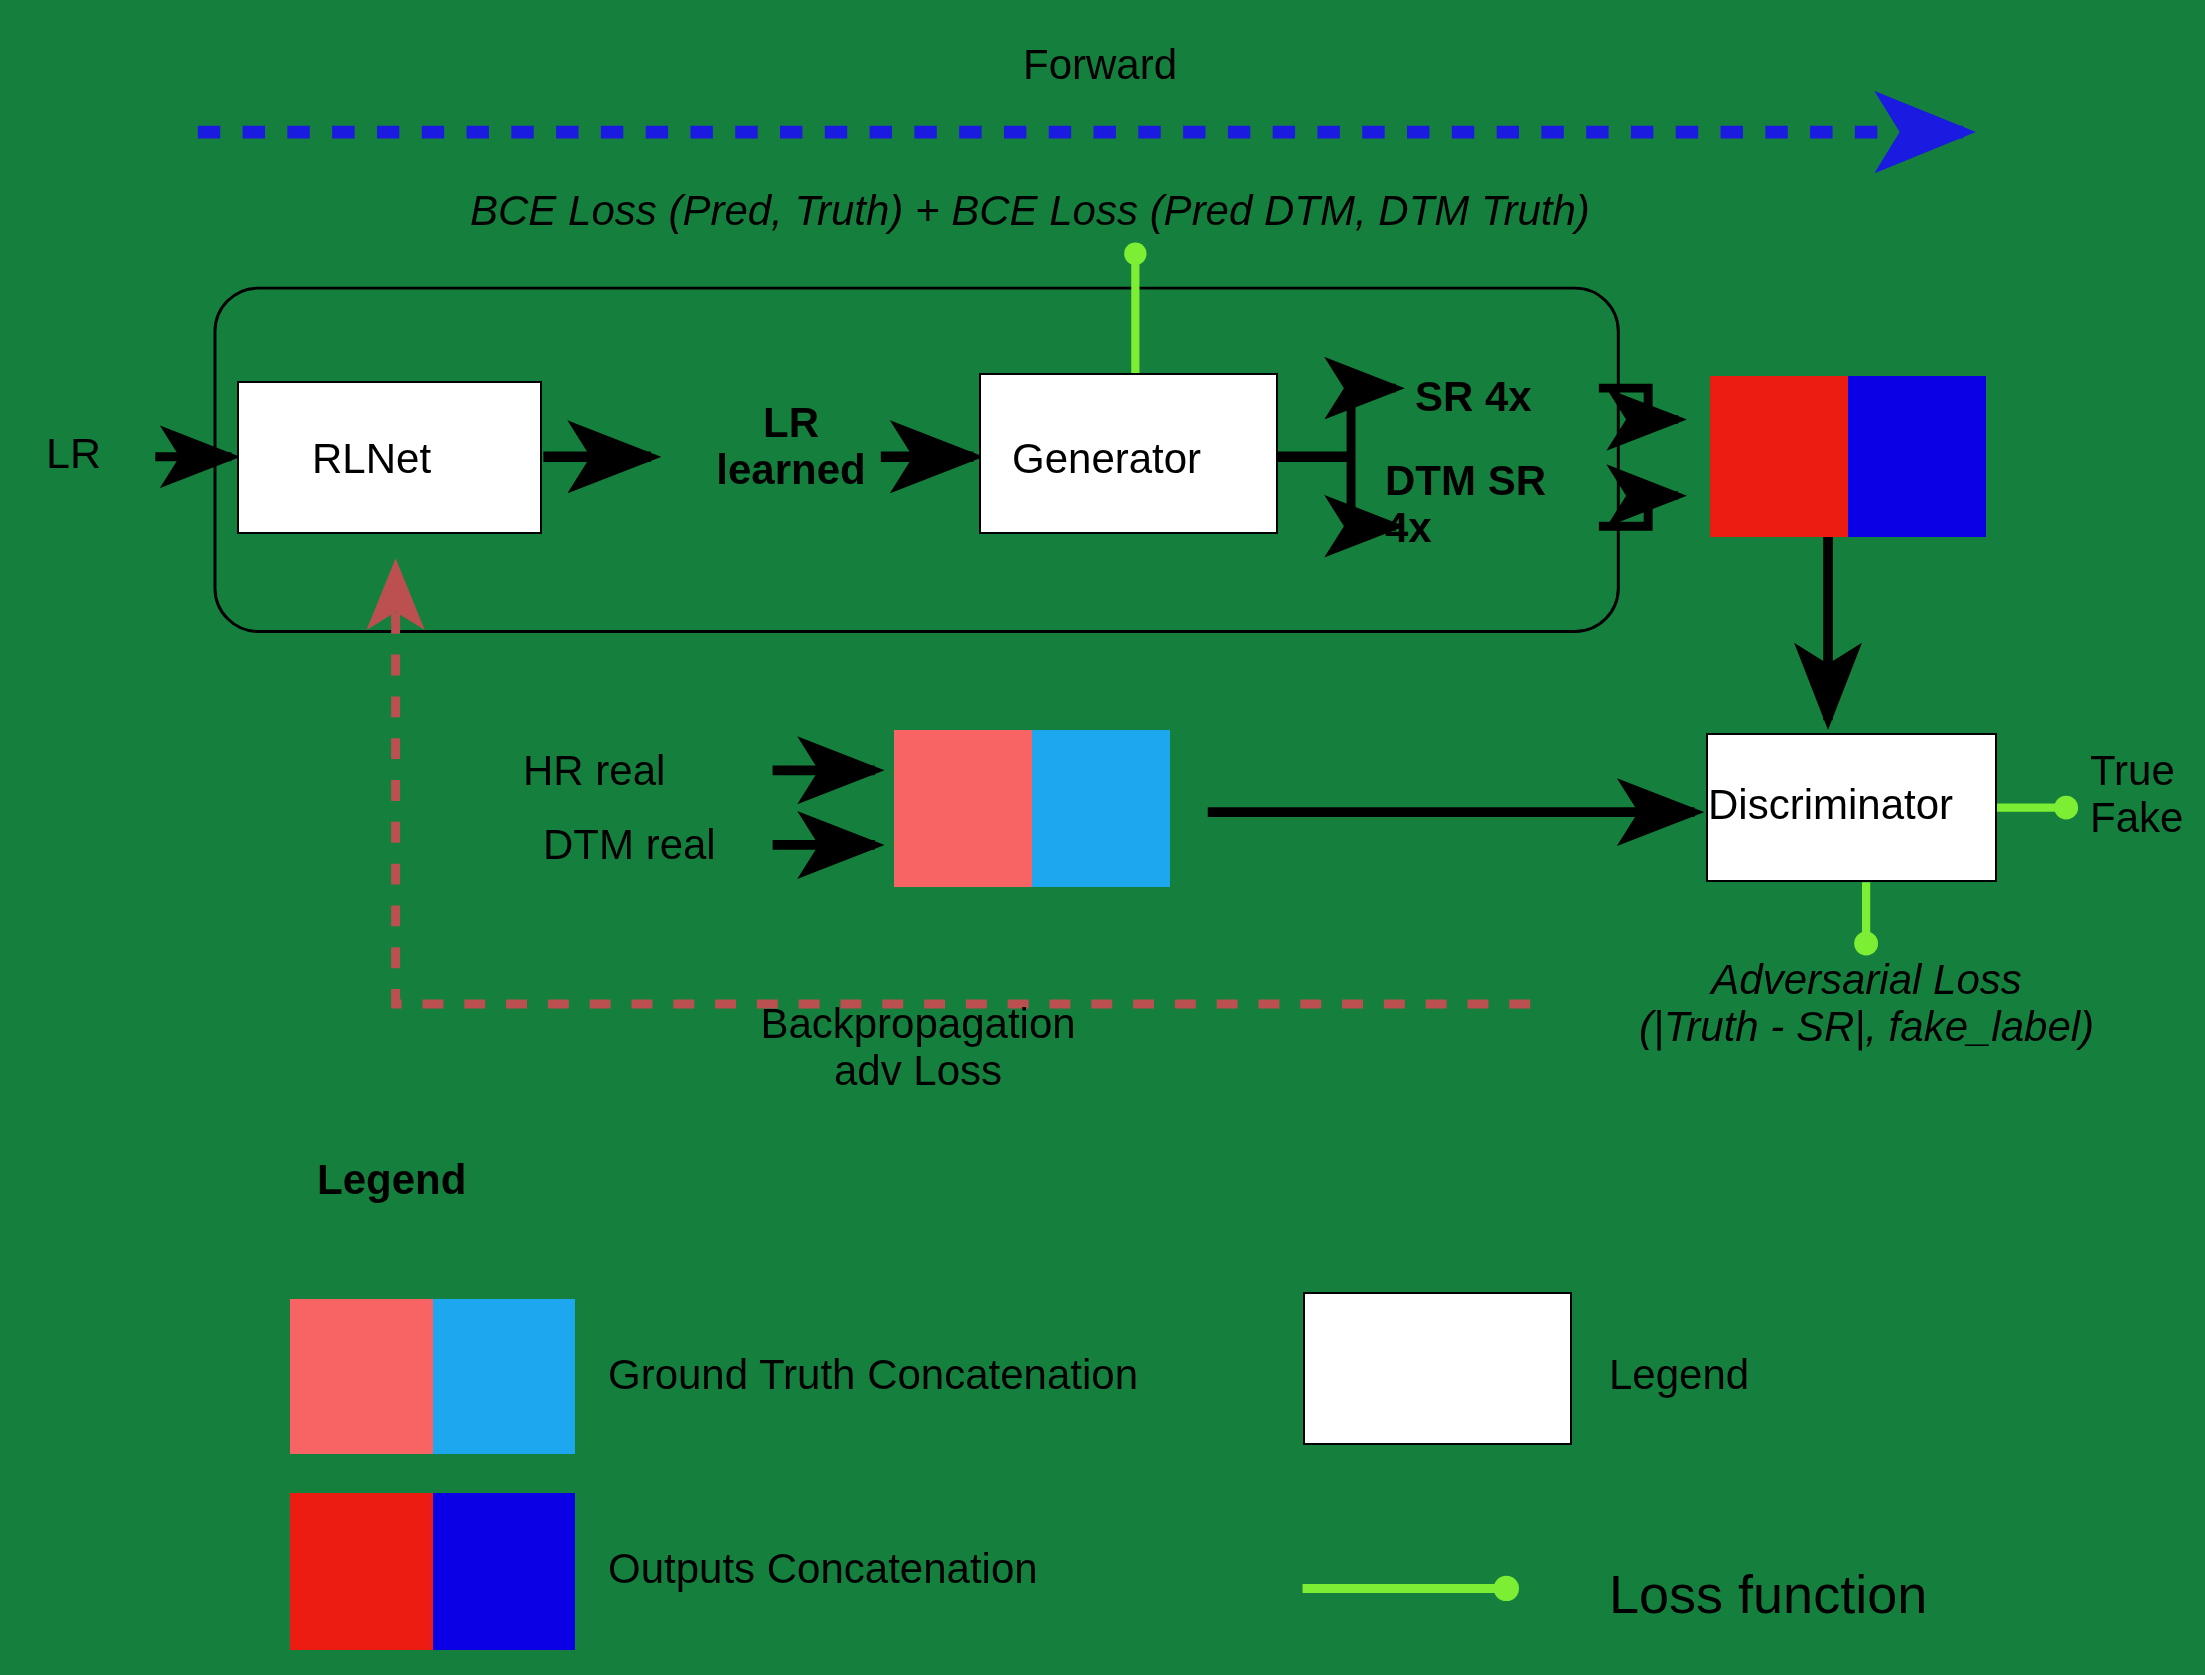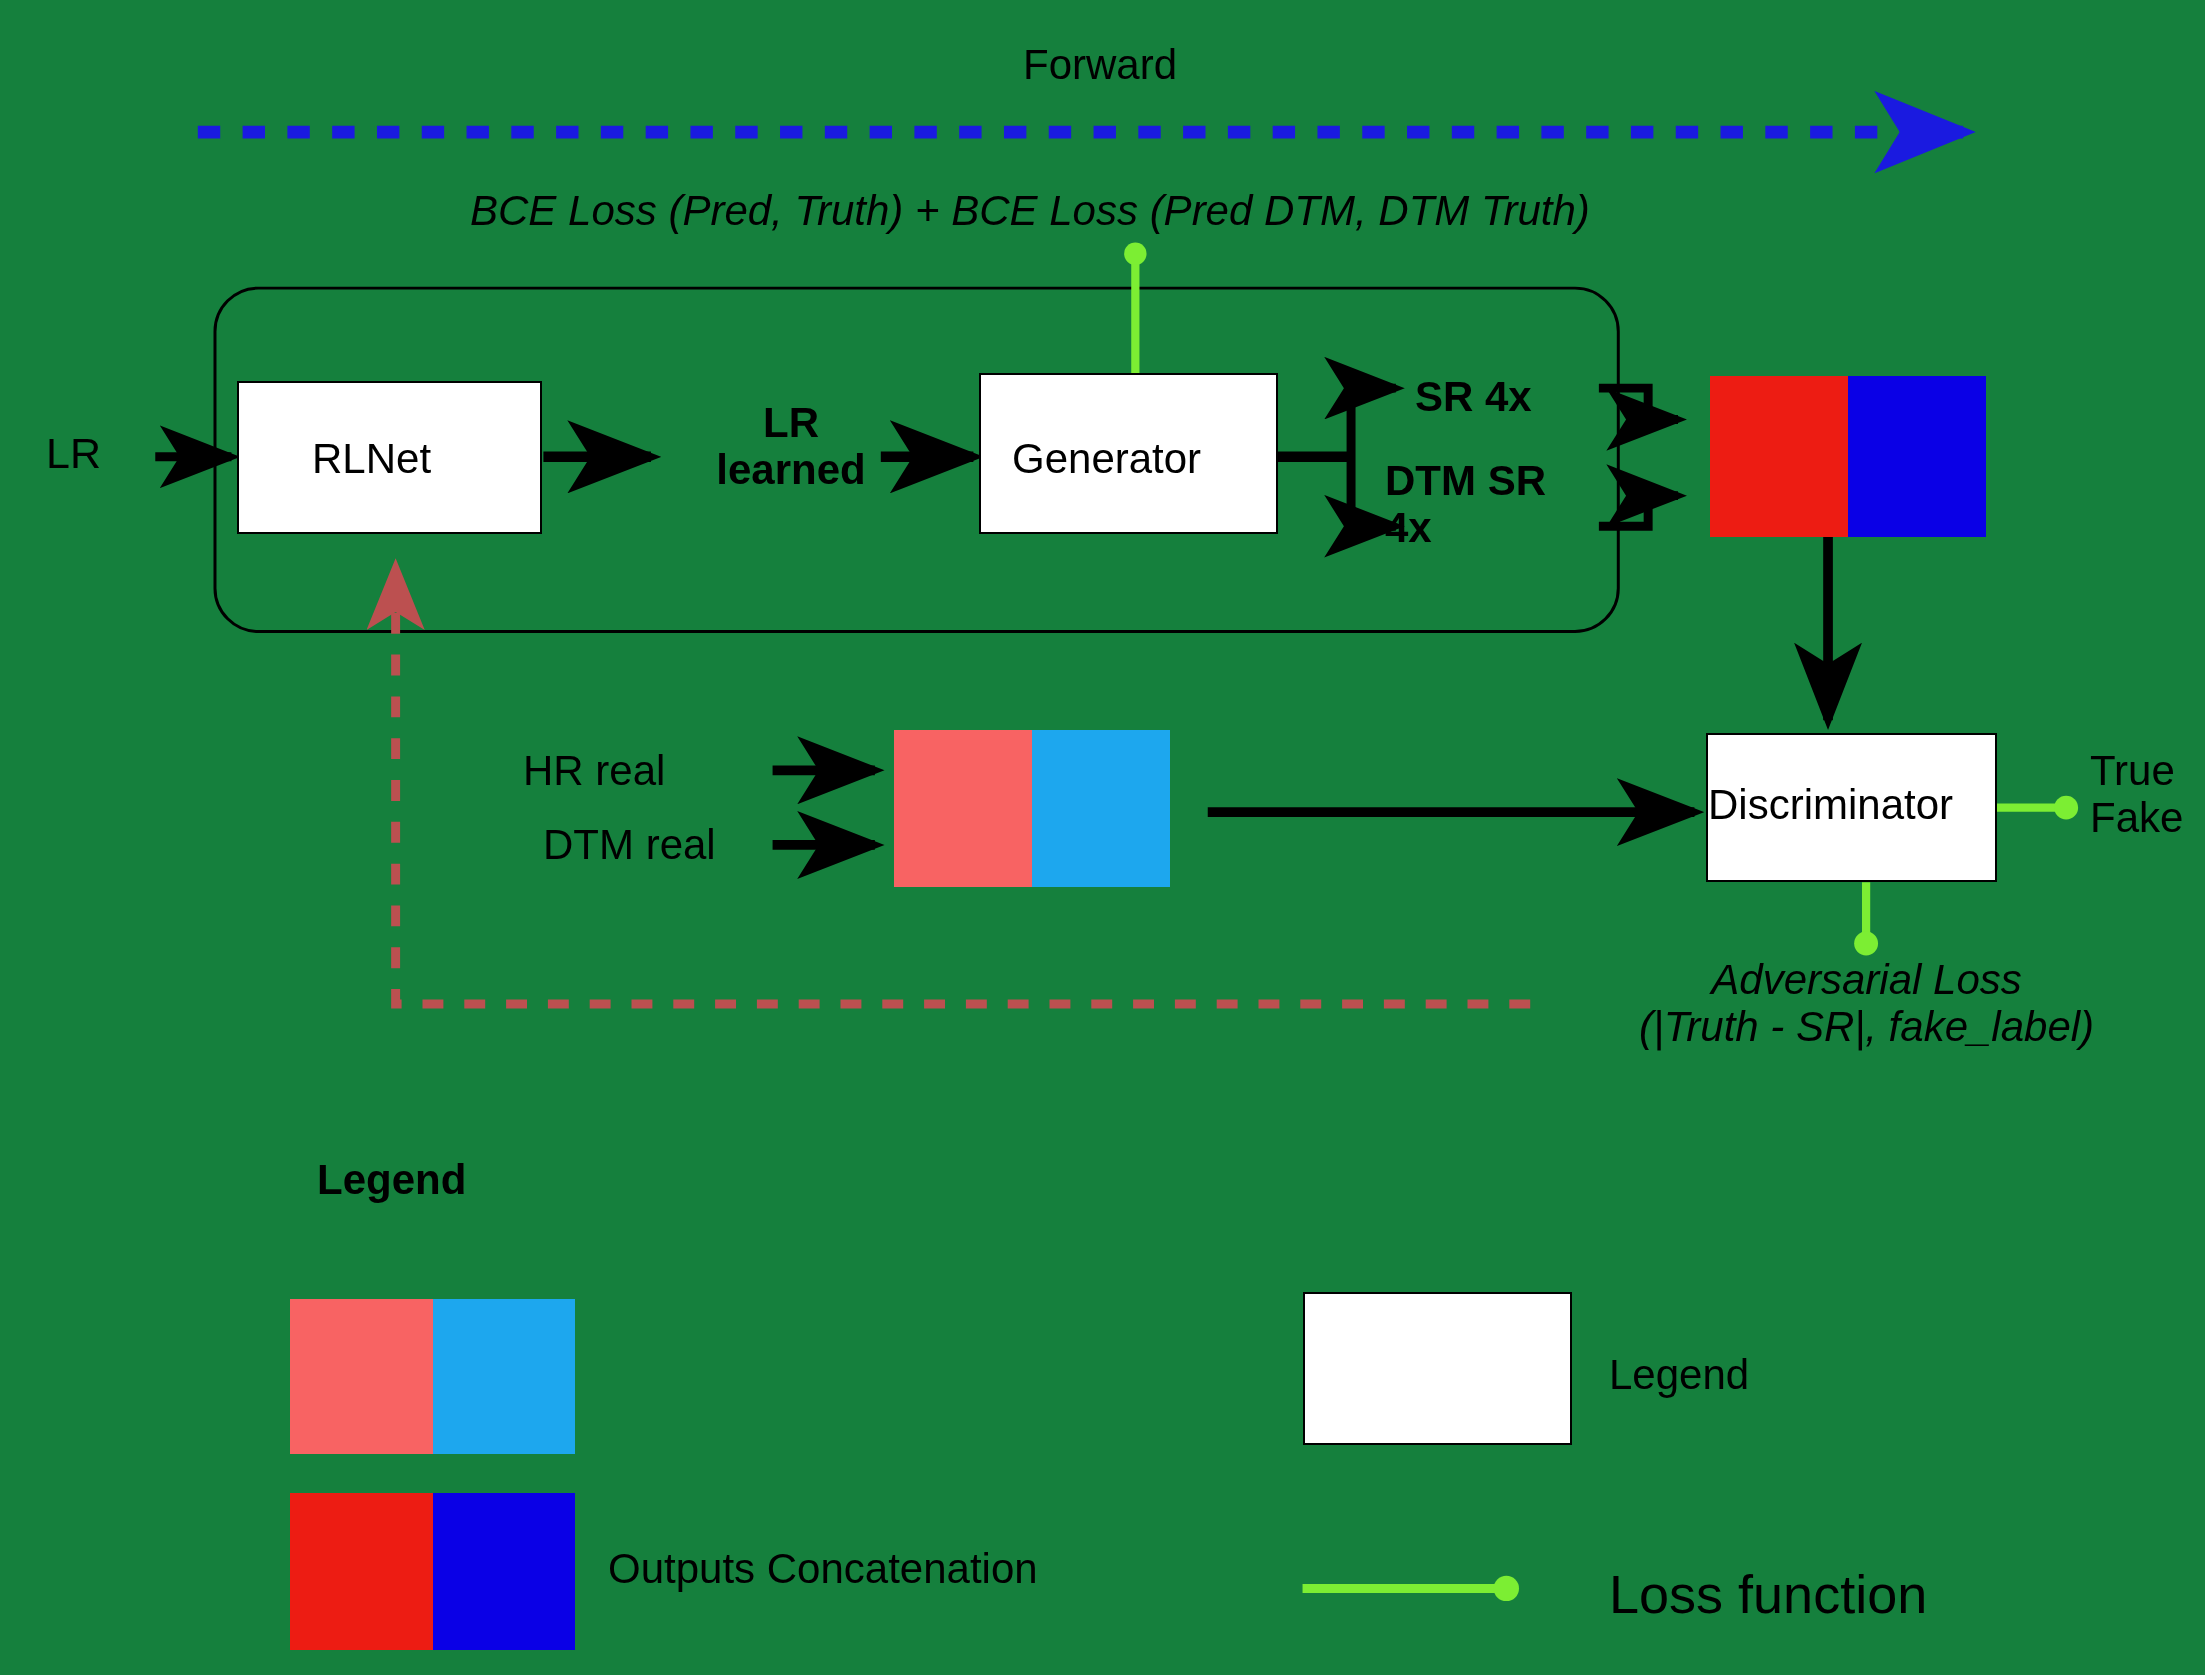--- a/index.html
+++ b/index.html
@@ -204,20 +204,23 @@
   <div class="lbl t-sr4x">SR 4x</div>
   <div class="lbl t-dtmsr4x">DTM SR
 4x</div>
   <div class="lbl t-hrreal">HR real</div>
   <div class="lbl t-dtmreal">DTM real</div>
   <div class="lbl t-discrim">Discriminator</div>
   <div class="lbl t-truefake">True
 Fake</div>
   <div class="lbl t-advloss">Adversarial Loss
 (|Truth - SR|, fake_label)</div>
+  <div class="lbl t-backprop">Backpropagation
+adv Loss</div>
 
   <div class="lbl t-legend">Legend</div>
+  <div class="lbl t-gtconcat">Ground Truth Concatenation</div>
   <div class="lbl t-outconcat">Outputs Concatenation</div>
   <div class="lbl t-network">Legend</div>
   <div class="lbl t-lossfn">Loss function</div>
 
 </div>
 
 
 </body></html>

